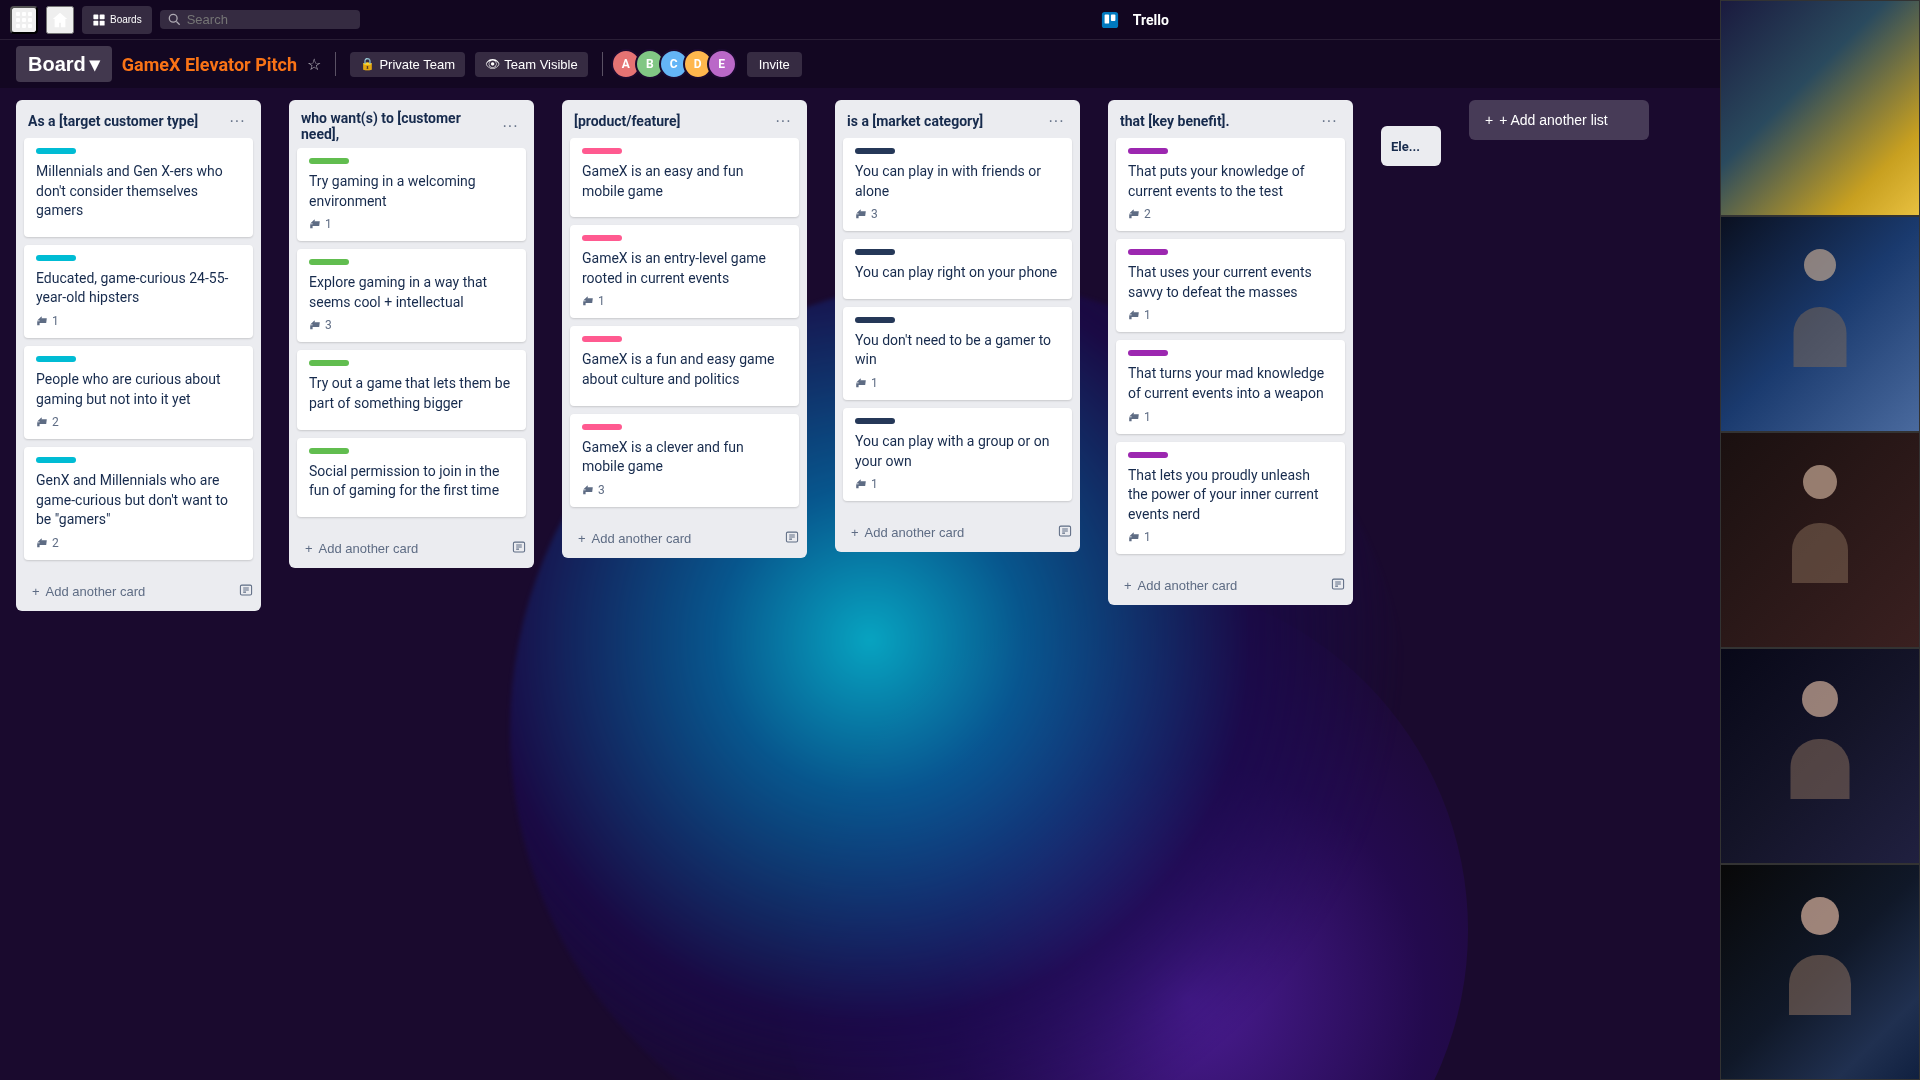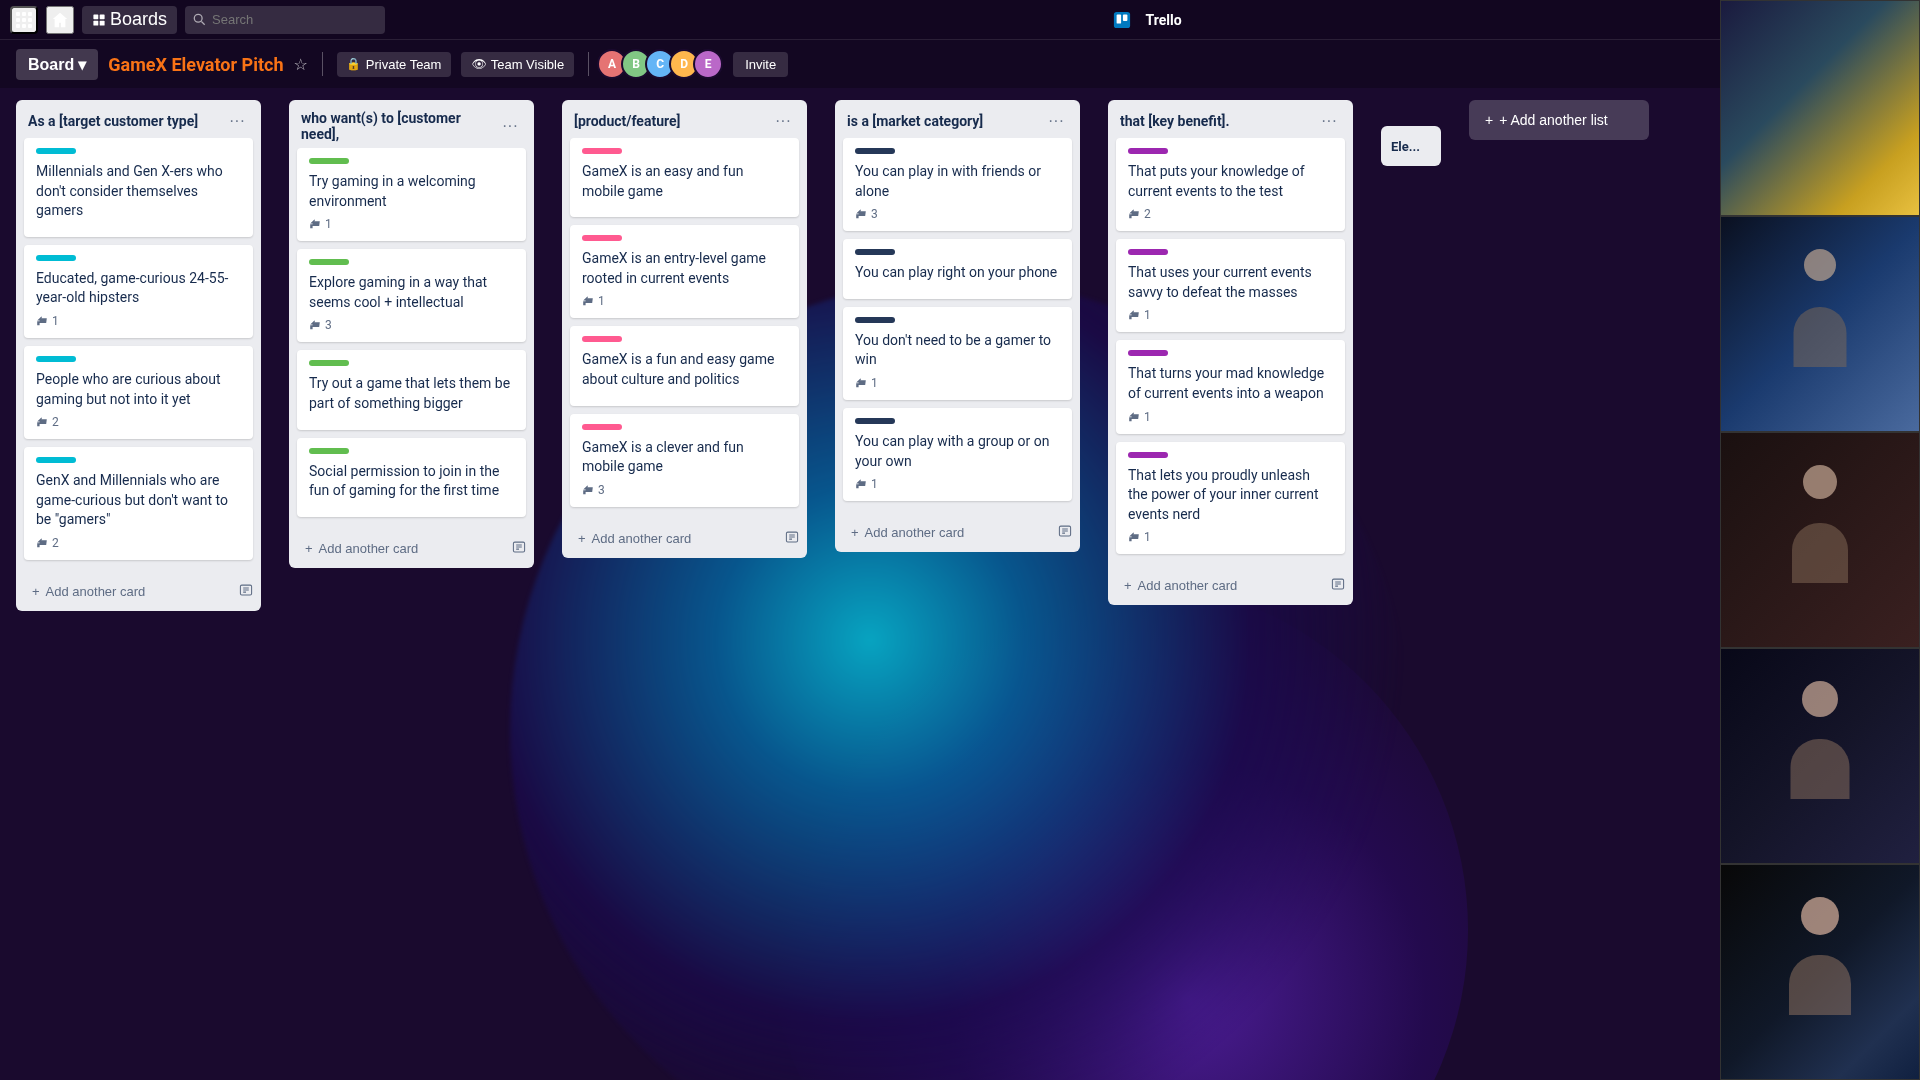--- a/index.html
+++ b/index.html
@@ -65,31 +65,31 @@
     .home-icon {
       width: 28px; height: 28px;
       display: flex; align-items: center; justify-content: center;
       color: #fff;
       cursor: pointer;
     }
     .boards-btn {
       display: flex; align-items: center; gap: 4px;
       background: rgba(255,255,255,0.15);
       border: none; border-radius: 4px;
-      color: #fff; font-size: 18px;
+      color: #fff; font-size: 10px;
       padding: 12px 10px; cursor: pointer;
       height: 28px;
     }
     .search-bar {
       display: flex; align-items: center;
       background: rgba(255,255,255,0.15);
       border-radius: 4px;
       padding: 2px 8px;
       gap: 6px;
-      height: 28px;
+      height: 19px;
       width: 200px;
     }
     .search-input {
       background: none; border: none; outline: none;
       color: #fff; font-size: 13px; width: 150px;
     }
     .topbar-center {
       flex: 1;
       display: flex; align-items: center; justify-content: center;
     }
@@ -108,23 +108,23 @@
       display: flex;
       align-items: center;
       padding: 8px 16px;
       gap: 10px;
       background: rgba(0,0,0,0.25);
       height: 48px;
     }
     .board-btn {
       background: rgba(255,255,255,0.2);
       border: none; border-radius: 4px;
-      color: #fff; font-size: 16px; font-weight: 600;
+      color: #fff; font-size: 20px; font-weight: 600;
       padding: 6px 12px; cursor: pointer;
-      display: flex; align-items: flex-end; gap: 4px;
+      display: flex; align-items: center; gap: 4px;
     }
     .board-title {
       color: #f97316; font-size: 18px; font-weight: 700;
     }
     .star-icon { color: rgba(255,255,255,0.7); cursor: pointer; }
     .divider-v {
       width: 1px; height: 24px;
       background: rgba(255,255,255,0.3);
       margin: 0 4px;
     }

